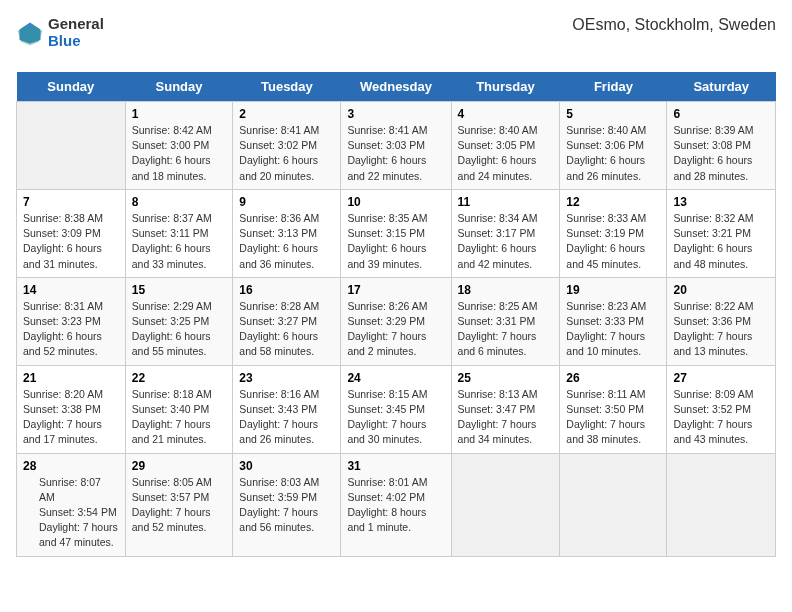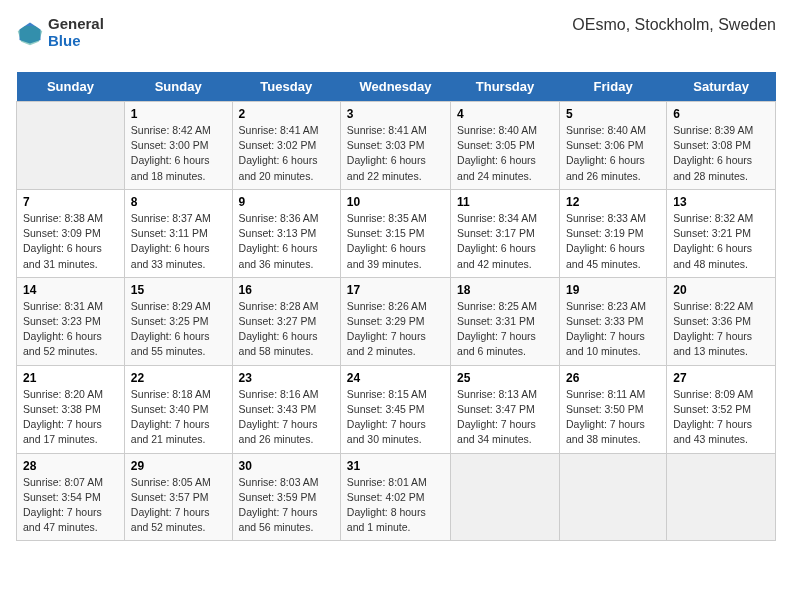--- a/index.html
+++ b/index.html
@@ -223,21 +223,21 @@
       <tr>
         <td>
           <div class="day-num">14</div>
           <div class="day-detail" style="white-space: pre-line;">Sunrise: 8:31 AM
 Sunset: 3:23 PM
 Daylight: 6 hours
 and 52 minutes.</div>
         </td>
         <td>
           <div class="day-num">15</div>
-          <div class="day-detail" style="white-space: pre-line;">Sunrise: 8:29 AM
+          <div class="day-detail" style="white-space: pre-line;">Sunrise: 2:29 AM
 Sunset: 3:25 PM
 Daylight: 6 hours
 and 55 minutes.</div>
         </td>
         <td>
           <div class="day-num">16</div>
           <div class="day-detail" style="white-space: pre-line;">Sunrise: 8:28 AM
 Sunset: 3:27 PM
 Daylight: 6 hours
 and 58 minutes.</div>
@@ -318,21 +318,21 @@
           <div class="day-num">27</div>
           <div class="day-detail" style="white-space: pre-line;">Sunrise: 8:09 AM
 Sunset: 3:52 PM
 Daylight: 7 hours
 and 43 minutes.</div>
         </td>
       </tr>
       <tr>
         <td>
           <div class="day-num">28</div>
-          <div class="day-detail" style="white-space: pre-line;">Sunrise: 8:07 AM
+          <div class="day-detail" style="white-space: pre-line; margin-left: 16px;">Sunrise: 8:07 AM
 Sunset: 3:54 PM
 Daylight: 7 hours
 and 47 minutes.</div>
         </td>
         <td>
           <div class="day-num">29</div>
           <div class="day-detail" style="white-space: pre-line;">Sunrise: 8:05 AM
 Sunset: 3:57 PM
 Daylight: 7 hours
 and 52 minutes.</div>

